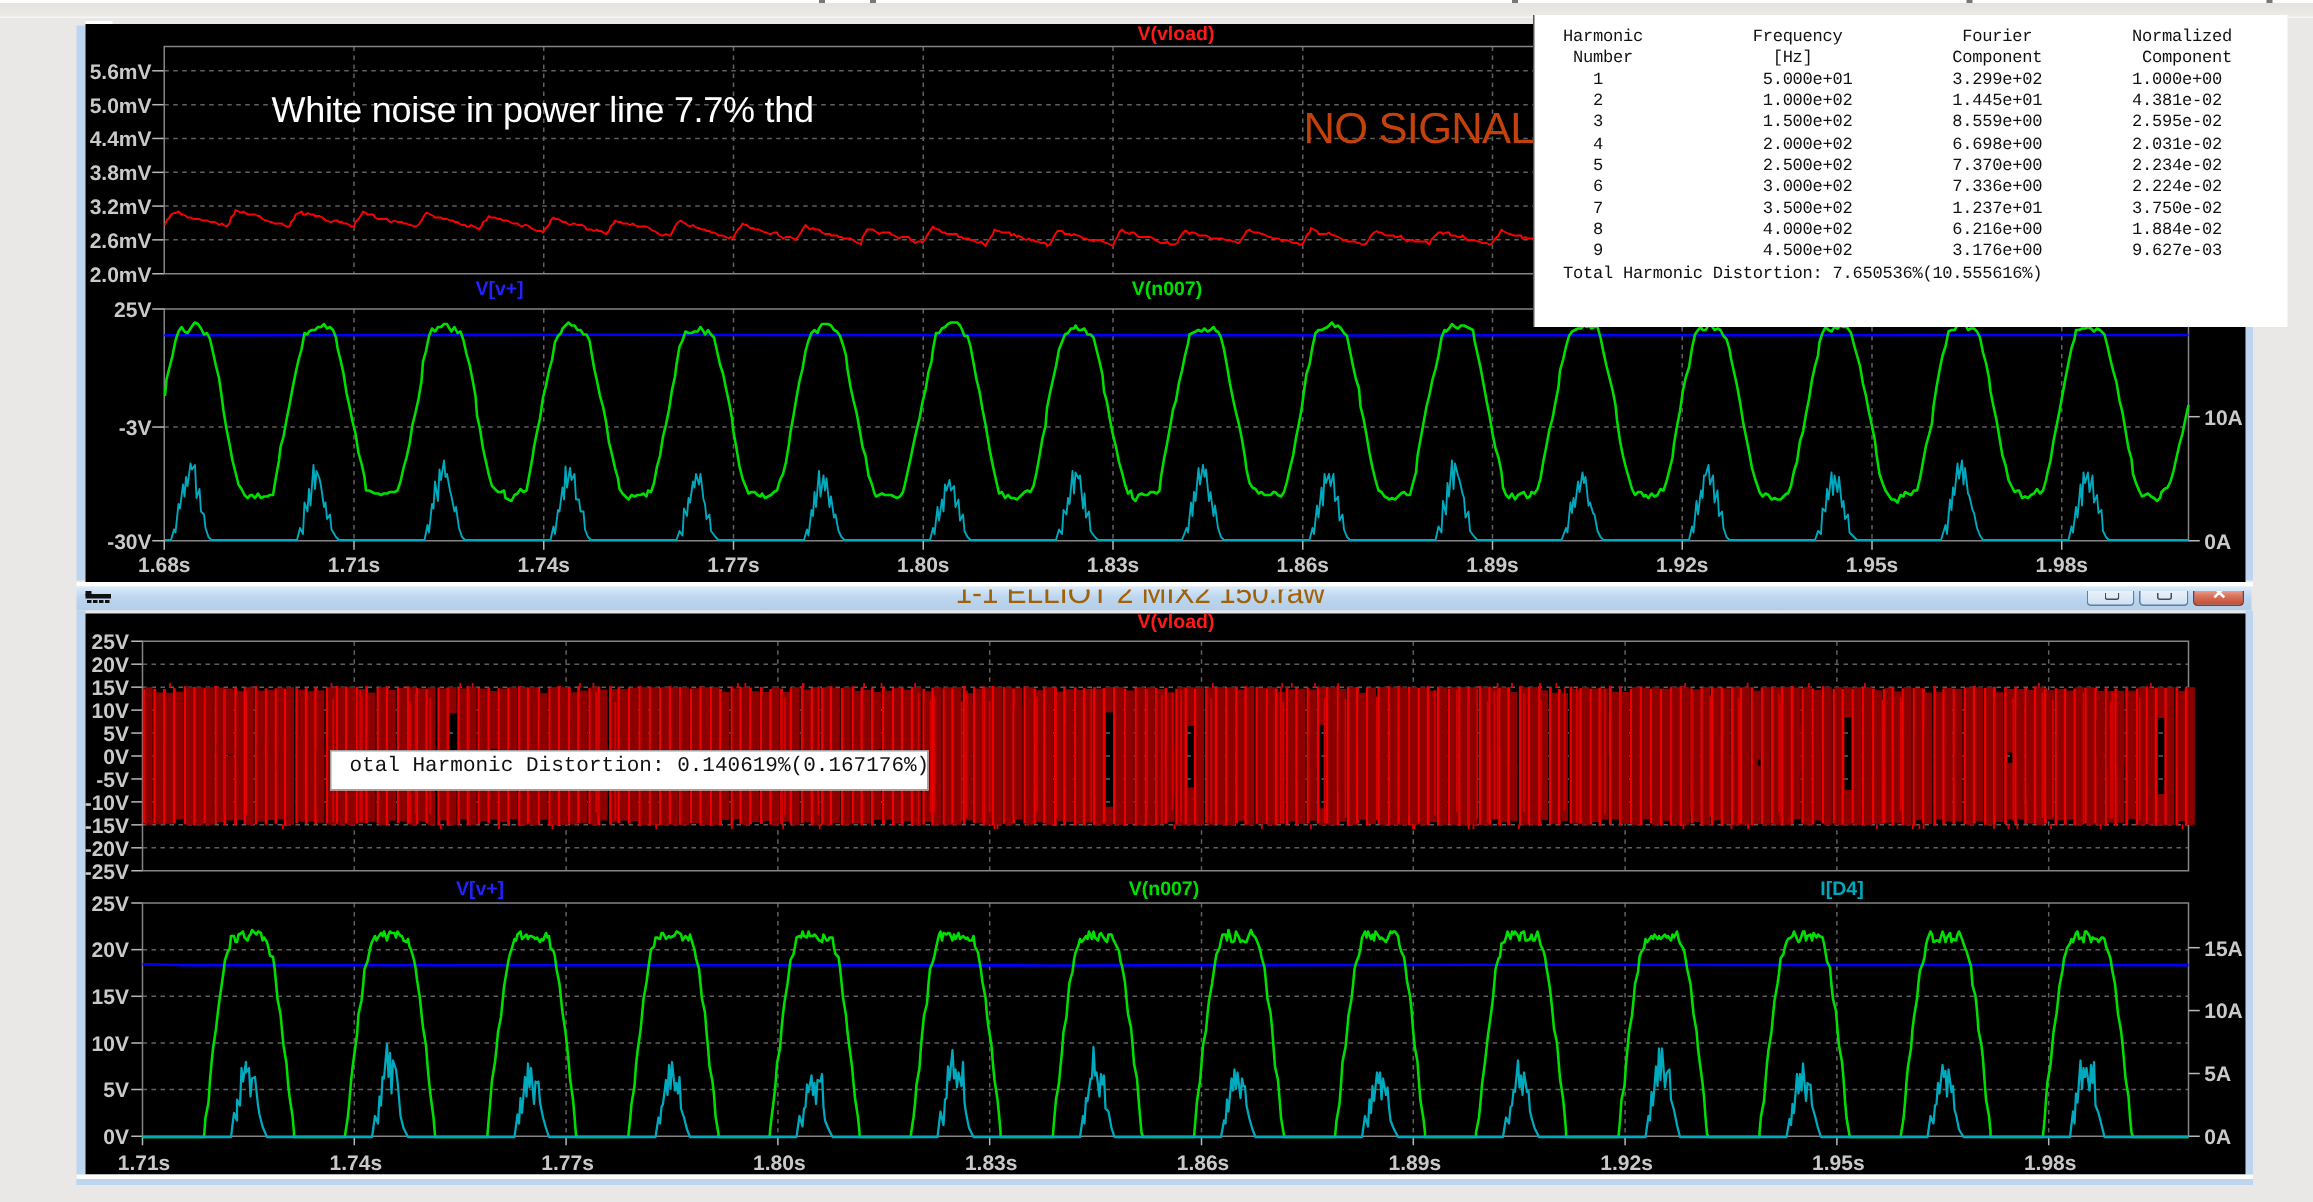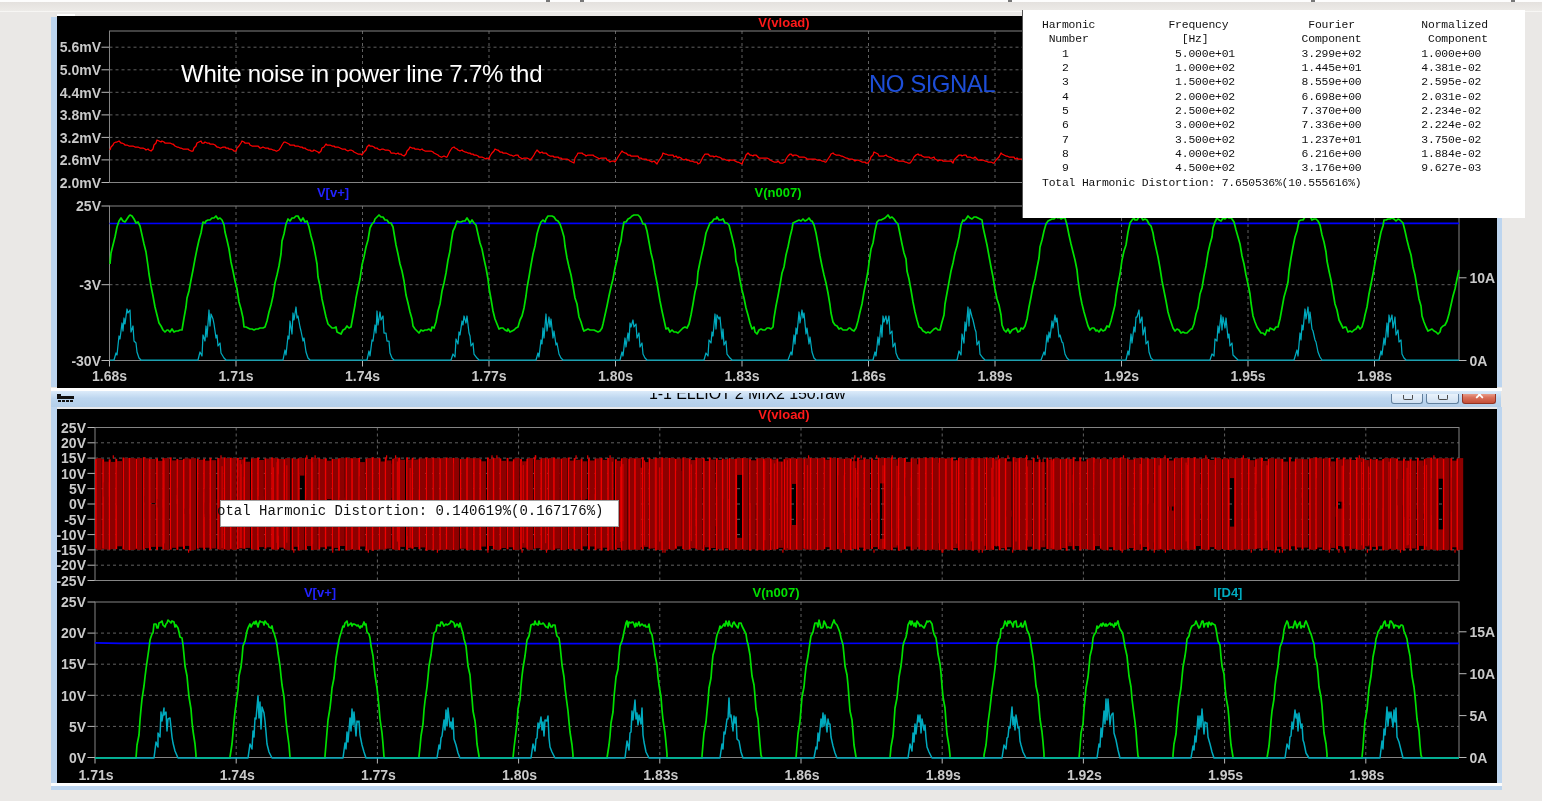--- a/index.html
+++ b/index.html
@@ -31,21 +31,21 @@
 <div class="abs" style="left:51px;top:785.5px;width:1451px;height:4.5px;background:#bdd5ef;"></div>
 
 <div class="abs" style="left:56.5px;top:396.3px;width:17px;height:3.2px;background:#111;"></div>
 <div class="abs" style="left:56.5px;top:393.5px;width:4px;height:3px;background:#111;"></div>
 <div class="abs" style="left:58px;top:399.5px;width:2.5px;height:2.2px;background:#111;"></div>
 <div class="abs" style="left:62px;top:399.5px;width:2.5px;height:2.2px;background:#111;"></div>
 <div class="abs" style="left:66px;top:399.5px;width:2.5px;height:2.2px;background:#111;"></div>
 <div class="abs" style="left:70px;top:399.5px;width:2.5px;height:2.2px;background:#111;"></div>
 
 <div class="abs" style="left:637px;top:393px;width:300px;height:11.5px;overflow:hidden;">
-  <div style="position:absolute;left:12px;top:-8px;font-size:16px;color:#000000;letter-spacing:-0.1px;white-space:nowrap;">1-1 ELLIOT 2 MIX2 150.raw</div>
+  <div style="position:absolute;left:0;top:-8px;font-size:20px;color:#a16207;letter-spacing:-0.1px;white-space:nowrap;">1-1 ELLIOT 2 MIX2 150.raw</div>
 </div>
 
 <div class="abs" style="left:1391px;top:393.5px;width:32px;height:10.5px;background:linear-gradient(#e9f2fb,#cfe0f1);border:1px solid #62809e;border-top:none;border-radius:0 0 3px 3px;box-sizing:border-box;"></div>
 <div class="abs" style="left:1403px;top:394.5px;width:8px;height:4px;border:1.5px solid #4a4a4a;border-top:none;border-radius:0 0 2px 2px;"></div>
 <div class="abs" style="left:1426px;top:393.5px;width:33px;height:10.5px;background:linear-gradient(#e9f2fb,#cfe0f1);border:1px solid #62809e;border-top:none;border-radius:0 0 3px 3px;box-sizing:border-box;"></div>
 <div class="abs" style="left:1438px;top:394.5px;width:8px;height:4px;border:1.5px solid #4a4a4a;border-top:none;border-radius:0 0 2px 2px;"></div>
 <div class="abs" style="left:1462px;top:393.5px;width:34px;height:10.5px;background:linear-gradient(#e89d8a,#d9705a 40%,#c44f38);border:1px solid #933323;border-top:none;border-radius:0 0 3px 3px;box-sizing:border-box;"></div>
 <div class="abs" style="left:1474px;top:393.5px;width:11px;height:6.5px;overflow:hidden;">
  <div style="position:absolute;left:0.5px;top:-6px;color:#fff;font-size:12px;font-weight:bold;font-family:'Liberation Sans',sans-serif;">✕</div>
 </div>
@@ -948,24 +948,24 @@
 <rect x="942.2" y="549.5" width="1.2" height="3.2" fill="#dd0000"></rect>
 <rect x="1026.0" y="455.3" width="1.2" height="3.2" fill="#dd0000"></rect>
 <rect x="1344.3" y="549.5" width="1.2" height="3.2" fill="#dd0000"></rect>
 <path d="M95.0 642.8 L120 643.4 L700 643.6 L1000 643.2 L1459.0 643.4" fill="none" stroke="#0000ff" stroke-width="1.7" stroke-linejoin="round"></path>
 <path d="M95 758 L136 758 L137 745 L139 735 L140 720 L141 709 L142 699 L144 686 L145 677 L146 669 L148 655 L149 648 L150 640 L152 634 L153 633 L154 624 L156 624 L157 628 L158 628 L159 623 L161 622 L162 621 L163 625 L165 627 L166 624 L167 623 L168 620 L170 622 L171 623 L172 621 L174 622 L175 627 L176 625 L178 628 L179 632 L180 637 L182 638 L183 645 L184 655 L185 666 L187 676 L188 687 L189 697 L191 709 L192 722 L193 731 L195 744 L196 755 L196 758 L230 758 L230 757 L232 744 L233 733 L234 721 L235 712 L237 697 L238 690 L239 676 L241 667 L242 658 L243 646 L245 641 L246 636 L247 631 L248 628 L250 624 L251 627 L252 625 L254 622 L255 624 L256 621 L258 627 L259 623 L260 621 L261 622 L263 622 L264 625 L265 621 L267 624 L268 624 L269 627 L271 628 L272 626 L273 631 L274 633 L276 640 L277 645 L278 653 L280 666 L281 676 L282 685 L284 697 L285 710 L286 721 L287 730 L289 745 L290 757 L290 758 L325 758 L325 756 L326 744 L327 732 L328 720 L330 708 L331 699 L332 688 L334 678 L335 668 L336 658 L338 646 L339 640 L340 636 L341 633 L343 626 L344 627 L345 623 L347 621 L348 626 L349 625 L351 623 L352 626 L353 624 L354 624 L356 625 L357 626 L358 625 L360 628 L361 626 L362 627 L364 622 L365 625 L366 624 L367 632 L369 634 L370 638 L371 646 L373 656 L374 666 L375 675 L377 688 L378 697 L379 707 L380 719 L382 733 L383 744 L384 757 L385 758 L419 758 L419 756 L420 747 L421 736 L423 724 L424 710 L425 701 L427 687 L428 677 L429 666 L431 655 L432 647 L433 640 L434 633 L436 631 L437 625 L438 625 L440 626 L441 622 L442 622 L444 626 L445 625 L446 624 L447 625 L449 624 L450 623 L451 621 L453 622 L454 623 L455 627 L457 624 L458 625 L459 627 L460 623 L462 630 L463 633 L464 639 L466 646 L467 656 L468 666 L470 675 L471 688 L472 698 L473 711 L475 721 L476 730 L477 744 L479 756 L479 758 L513 758 L514 748 L516 732 L517 723 L518 709 L520 699 L521 686 L522 676 L523 668 L525 656 L526 648 L527 640 L529 636 L530 631 L531 625 L533 624 L534 625 L535 621 L536 624 L538 625 L539 621 L540 624 L542 624 L543 623 L544 624 L546 627 L547 627 L548 628 L549 623 L551 627 L552 627 L553 625 L555 625 L556 632 L557 636 L559 638 L560 645 L561 655 L562 665 L564 677 L565 688 L566 696 L568 711 L569 722 L570 732 L572 745 L573 755 L573 758 L607 758 L609 745 L610 736 L611 723 L613 712 L614 697 L615 687 L616 677 L618 669 L619 656 L620 646 L622 641 L623 637 L624 632 L626 623 L627 621 L628 627 L629 622 L631 623 L632 622 L633 622 L635 627 L636 623 L637 626 L639 622 L640 626 L641 625 L642 624 L644 626 L645 625 L646 627 L648 627 L649 624 L650 631 L652 635 L653 641 L654 647 L655 655 L657 665 L658 677 L659 685 L661 697 L662 710 L663 720 L665 733 L666 743 L667 754 L667 758 L702 758 L702 756 L703 744 L704 733 L706 722 L707 711 L708 701 L709 688 L711 678 L712 665 L713 655 L715 648 L716 640 L717 635 L719 630 L720 626 L721 628 L722 627 L724 624 L725 626 L726 621 L728 626 L729 621 L730 625 L732 627 L733 623 L734 622 L735 624 L737 627 L738 628 L739 623 L741 623 L742 626 L743 628 L745 632 L746 634 L747 641 L748 644 L750 655 L751 666 L752 676 L754 685 L755 696 L756 709 L758 719 L759 732 L760 744 L761 755 L762 758 L796 758 L797 746 L798 734 L800 721 L801 709 L802 697 L804 687 L805 676 L806 667 L808 656 L809 649 L810 642 L811 636 L813 632 L814 627 L815 623 L817 623 L818 627 L819 620 L821 628 L822 628 L823 627 L824 621 L826 625 L827 628 L828 627 L830 628 L831 628 L832 625 L834 620 L835 623 L836 624 L837 625 L839 630 L840 633 L841 638 L843 645 L844 655 L845 666 L847 675 L848 685 L849 698 L850 711 L852 720 L853 732 L854 745 L856 757 L856 758 L890 758 L891 747 L893 736 L894 723 L895 708 L897 698 L898 688 L899 677 L901 666 L902 657 L903 646 L904 642 L906 637 L907 632 L908 625 L910 621 L911 625 L912 621 L914 626 L915 623 L916 627 L917 621 L919 624 L920 626 L921 625 L923 627 L924 628 L925 626 L927 621 L928 622 L929 621 L930 621 L932 624 L933 630 L934 634 L936 638 L937 645 L938 654 L940 664 L941 673 L942 686 L943 697 L945 708 L946 722 L947 734 L949 746 L950 755 L950 758 L984 758 L984 755 L986 745 L987 735 L988 723 L990 708 L991 699 L992 690 L994 676 L995 668 L996 658 L997 646 L999 639 L1000 638 L1001 629 L1003 628 L1004 625 L1005 621 L1007 626 L1008 621 L1009 623 L1010 621 L1012 624 L1013 627 L1014 622 L1016 621 L1017 627 L1018 627 L1020 626 L1021 623 L1022 627 L1023 627 L1025 621 L1026 625 L1027 630 L1029 634 L1030 638 L1031 645 L1033 657 L1034 665 L1035 675 L1036 686 L1038 695 L1039 707 L1040 719 L1042 732 L1043 742 L1044 754 L1044 758 L1079 758 L1080 747 L1081 733 L1083 724 L1084 709 L1085 699 L1086 688 L1088 677 L1089 667 L1090 656 L1092 648 L1093 638 L1094 635 L1096 632 L1097 626 L1098 628 L1099 627 L1101 624 L1102 626 L1103 623 L1105 626 L1106 624 L1107 626 L1109 624 L1110 623 L1111 625 L1112 624 L1114 627 L1115 623 L1116 625 L1118 621 L1119 626 L1120 629 L1122 632 L1123 635 L1124 641 L1125 647 L1127 656 L1128 666 L1129 676 L1131 687 L1132 699 L1133 707 L1135 722 L1136 731 L1137 745 L1138 756 L1139 758 L1173 758 L1173 755 L1174 744 L1176 734 L1177 721 L1178 709 L1179 700 L1181 688 L1182 677 L1183 667 L1185 656 L1186 649 L1187 639 L1189 636 L1190 631 L1191 628 L1192 626 L1194 625 L1195 624 L1196 621 L1198 626 L1199 628 L1200 627 L1202 621 L1203 621 L1204 627 L1205 624 L1207 623 L1208 627 L1209 622 L1211 625 L1212 623 L1213 624 L1215 625 L1216 629 L1217 635 L1218 641 L1220 645 L1221 657 L1222 666 L1224 674 L1225 687 L1226 697 L1228 708 L1229 719 L1230 734 L1231 745 L1233 757 L1233 758 L1267 758 L1269 746 L1270 735 L1271 721 L1272 711 L1274 699 L1275 686 L1276 678 L1278 666 L1279 655 L1280 647 L1282 642 L1283 638 L1284 630 L1285 626 L1287 621 L1288 623 L1289 628 L1291 627 L1292 627 L1293 628 L1295 621 L1296 624 L1297 628 L1298 625 L1300 622 L1301 628 L1302 626 L1304 627 L1305 623 L1306 621 L1308 626 L1309 629 L1310 632 L1311 634 L1313 641 L1314 644 L1315 657 L1317 664 L1318 674 L1319 687 L1321 697 L1322 706 L1323 720 L1324 733 L1326 744 L1327 754 L1327 758 L1362 758 L1362 757 L1363 747 L1364 733 L1365 721 L1367 710 L1368 699 L1369 688 L1371 676 L1372 667 L1373 657 L1375 647 L1376 639 L1377 636 L1378 632 L1380 629 L1381 626 L1382 628 L1384 622 L1385 621 L1386 626 L1388 625 L1389 628 L1390 621 L1391 621 L1393 624 L1394 628 L1395 625 L1397 626 L1398 626 L1399 628 L1401 625 L1402 625 L1403 626 L1404 631 L1406 636 L1407 639 L1408 646 L1410 656 L1411 666 L1412 676 L1414 687 L1415 696 L1416 707 L1417 719 L1419 731 L1420 745 L1421 755 L1422 758 L1459 758" fill="none" stroke="#00e000" stroke-width="1.7" stroke-linejoin="round"></path>
 <path d="M95 758 L154 758 L156 742 L158 747 L158 733 L160 737 L161 712 L162 721 L164 708 L164 715 L166 712 L167 731 L168 719 L170 718 L172 737 L173 743 L175 751 L178 758 L248 758 L250 744 L252 749 L253 731 L254 737 L255 718 L256 719 L258 696 L259 718 L260 702 L261 729 L262 707 L264 713 L265 721 L266 732 L267 744 L269 752 L272 758 L343 758 L345 743 L346 749 L347 732 L348 742 L350 718 L351 731 L352 709 L353 725 L354 712 L356 736 L357 721 L358 722 L359 721 L360 735 L362 745 L364 752 L366 758 L437 758 L439 745 L440 749 L441 738 L442 736 L444 720 L445 730 L446 710 L447 726 L448 708 L450 727 L451 722 L452 729 L453 718 L454 739 L456 745 L458 753 L460 758 L531 758 L533 744 L535 751 L536 739 L537 738 L538 723 L539 728 L541 717 L542 730 L543 722 L544 736 L545 720 L547 721 L548 716 L549 738 L550 747 L552 752 L555 758 L625 758 L627 741 L629 750 L630 733 L631 732 L632 711 L633 720 L635 700 L636 719 L637 713 L638 725 L639 715 L641 724 L642 708 L643 735 L644 742 L646 752 L649 758 L720 758 L722 744 L723 749 L724 732 L725 734 L727 719 L728 719 L729 698 L730 717 L731 715 L733 731 L734 716 L735 723 L736 717 L737 739 L739 741 L741 752 L743 758 L814 758 L816 747 L817 749 L818 733 L819 741 L821 719 L822 727 L823 713 L824 726 L825 715 L827 732 L828 719 L829 724 L830 724 L831 737 L833 746 L835 753 L837 758 L908 758 L910 744 L912 751 L913 733 L914 742 L915 724 L916 734 L918 715 L919 722 L920 715 L921 733 L922 719 L924 730 L925 725 L926 738 L927 747 L929 752 L932 758 L1002 758 L1004 745 L1006 749 L1007 738 L1008 737 L1009 727 L1010 728 L1012 707 L1013 725 L1014 717 L1015 730 L1016 715 L1018 728 L1019 727 L1020 741 L1021 745 L1023 752 L1026 758 L1097 758 L1099 744 L1100 747 L1101 728 L1102 737 L1104 711 L1105 724 L1106 699 L1107 720 L1108 699 L1110 725 L1111 716 L1112 714 L1113 713 L1114 733 L1116 740 L1118 750 L1120 758 L1191 758 L1193 746 L1194 750 L1195 736 L1196 742 L1198 716 L1199 729 L1200 716 L1201 727 L1202 709 L1204 734 L1205 722 L1206 723 L1207 723 L1208 737 L1210 744 L1212 752 L1214 758 L1285 758 L1287 744 L1289 749 L1290 737 L1291 736 L1292 722 L1293 729 L1295 710 L1296 718 L1297 714 L1298 731 L1299 713 L1301 728 L1302 724 L1303 740 L1304 743 L1306 753 L1309 758 L1380 758 L1382 741 L1383 749 L1384 729 L1385 735 L1387 707 L1388 726 L1389 712 L1390 718 L1391 712 L1393 727 L1394 710 L1395 722 L1396 708 L1397 737 L1399 742 L1401 750 L1403 758 L1459 758" fill="none" stroke="#00aabe" stroke-width="1.5" stroke-linejoin="round"></path>
 </svg>
 
 <div class="abs" style="left:181px;top:25.5px;color:#fff;font-size:24px;letter-spacing:-0.2px;white-space:nowrap;margin-top:34px;">White noise in power line 7.7% thd</div>
 
-<div class="abs" style="left:869px;top:69.5px;color:#1d4ed8;font-size:24px;letter-spacing:-0.5px;white-space:nowrap;">NO SIGNAL</div>
+<div class="abs" style="left:869px;top:69.5px;color:#c2410c;font-size:29px;letter-spacing:-0.5px;white-space:nowrap;">NO SIGNAL</div>
 
 <div class="abs" style="left:219.5px;top:499.5px;width:399px;height:27px;background:#fff;border:1px solid #a0a0a0;box-sizing:border-box;"></div>
-<div class="abs" style="left:217px;top:502.5px;font-family:'Liberation Mono',monospace;font-size:14px;color:#111;white-space:pre;">otal Harmonic Distortion: 0.140619%(0.167176%)</div>
+<div class="abs" style="left:233px;top:502.5px;font-family:'Liberation Mono',monospace;font-size:14px;color:#111;white-space:pre;">otal Harmonic Distortion: 0.140619%(0.167176%)</div>
 
 <div class="abs" style="left:1022px;top:10px;width:503px;height:208px;background:#fff;border-left:1px solid #555;box-sizing:border-box;"></div>
 <pre class="abs" style="left:1042px;top:18px;margin:0;font-family:Liberation Mono, monospace;font-size:11.4px;line-height:14.33px;letter-spacing:-0.18px;color:#111;">Harmonic           Frequency            Fourier          Normalized
  Number              [Hz]              Component          Component
    1                5.000e+01          3.299e+02         1.000e+00
    2                1.000e+02          1.445e+01         4.381e-02
    3                1.500e+02          8.559e+00         2.595e-02
    4                2.000e+02          6.698e+00         2.031e-02
    5                2.500e+02          7.370e+00         2.234e-02
    6                3.000e+02          7.336e+00         2.224e-02

